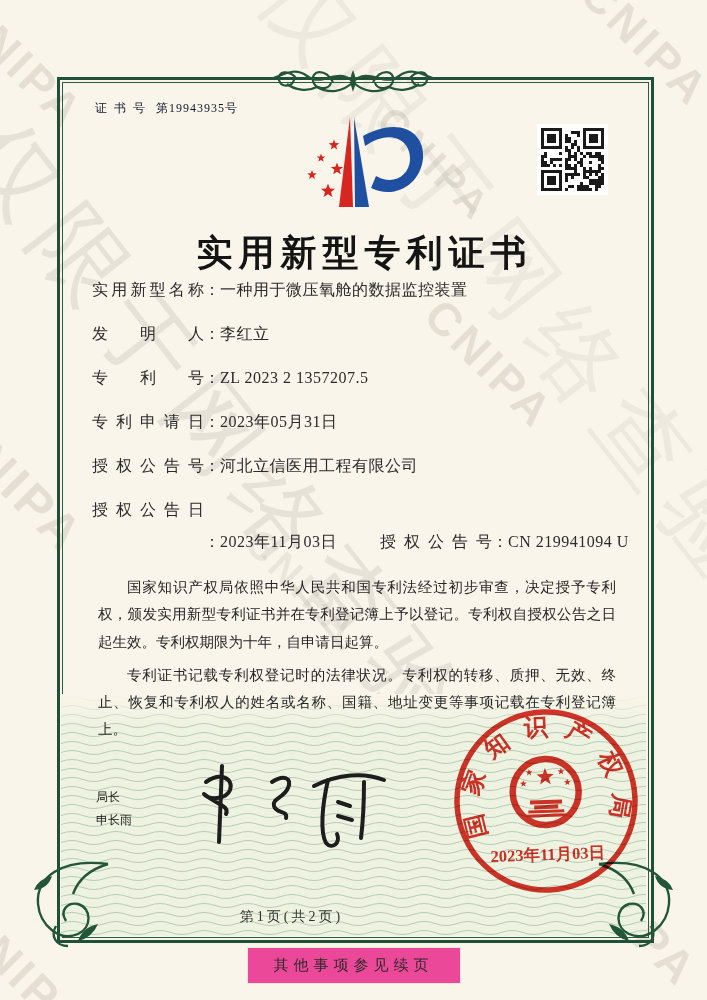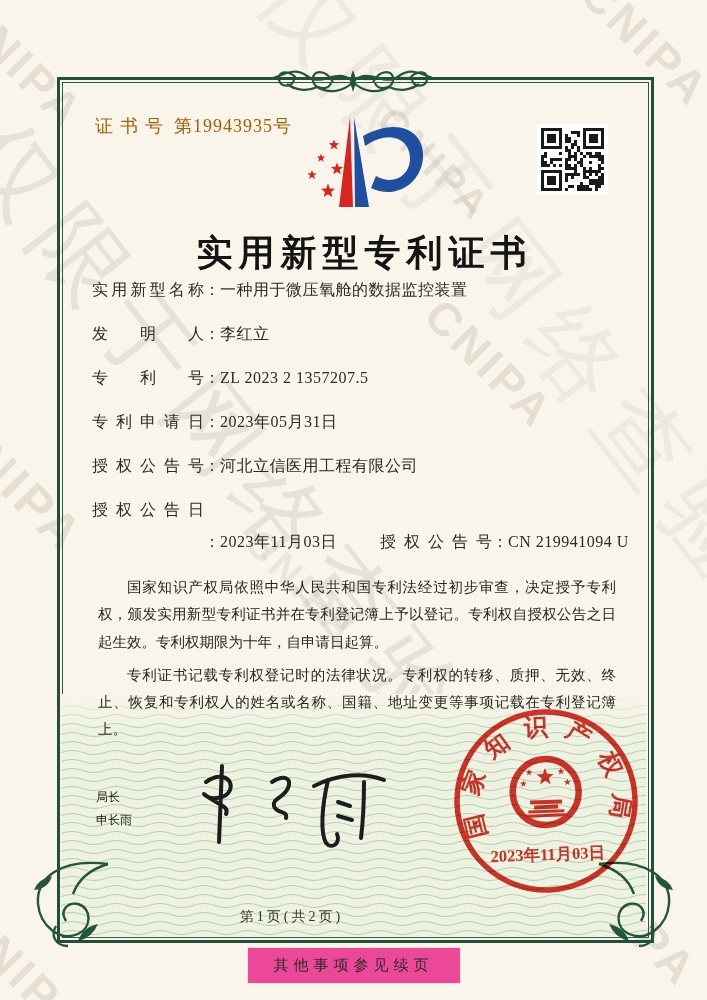--- a/index.html
+++ b/index.html
@@ -27,21 +27,21 @@
          border:3px solid #215038;}
   .frame .inner{position:absolute;inset:2px;border:1px solid #2a5c42;}
   .orn-top{position:absolute;left:223px;top:52px;}
   .orn-corner{position:absolute;top:856px;}
   .orn-corner.left{left:26px;} .orn-corner.right{left:593px;transform:scaleX(-1);}
 
   
   .waves{position:absolute;left:61px;top:694px;}
 
   
-  .cert-no{position:absolute;left:95px;top:114px;font-size:18px;color:#a16207;}
+  .cert-no{position:absolute;left:95px;top:100px;font-size:12px;color:#0f172a;}
   .cert-no .pfx{letter-spacing:7px;margin-right:4px;}
   .cert-no .num{letter-spacing:1px;}
   .logo{position:absolute;left:283px;top:112px;}
   .qr{position:absolute;left:537px;top:124px;background:#fff;}
   .title{position:absolute;left:0;top:218px;width:707px;text-align:center;margin:11px;
          font-size:36px;font-weight:bold;letter-spacing:6px;color:#141414;}
 
   
   .fields{position:absolute;left:92px;top:281px;width:528px;display:flex;
           flex-direction:column;gap:26px;font-size:16px;color:#2b2b2b;}

